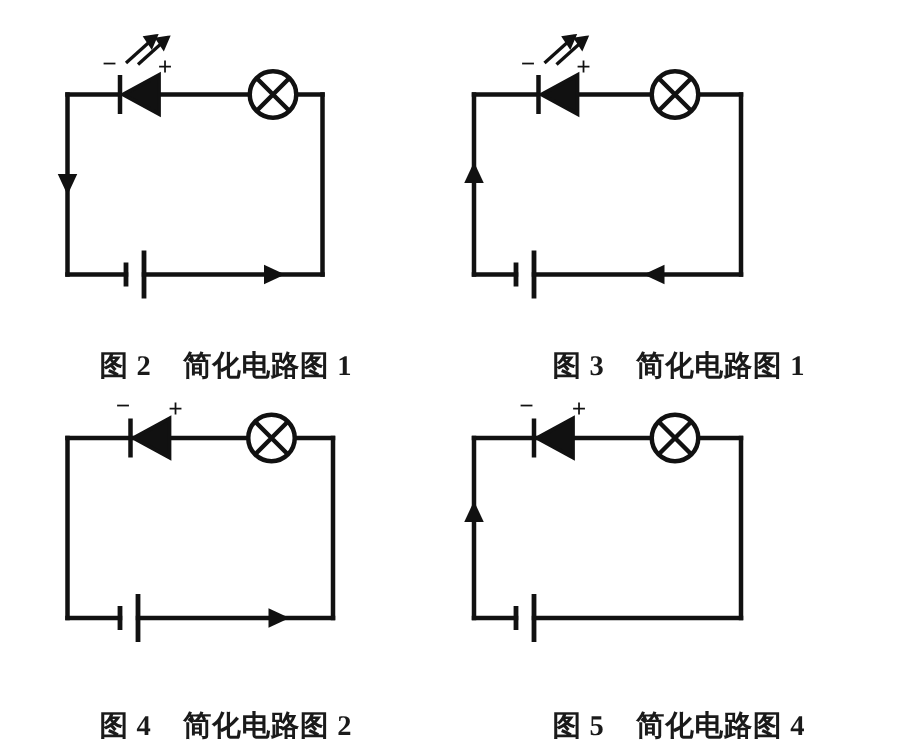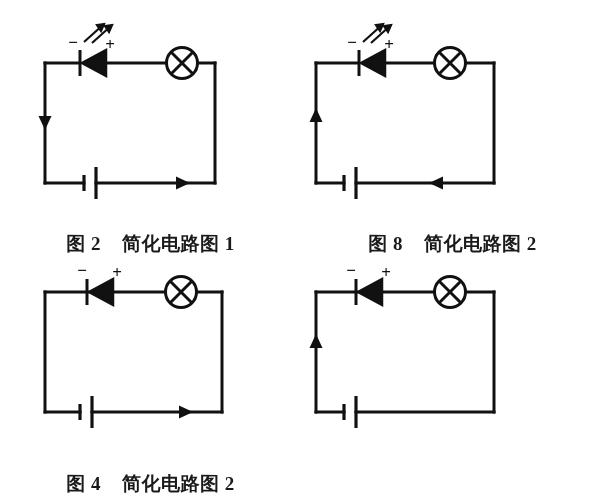--- a/index.html
+++ b/index.html
@@ -144,21 +144,21 @@
 
       <g>
         <path d="M42 175 V191" stroke="#111111" stroke-width="3.2" fill="none"></path>
         <path d="M54 167 V199" stroke="#111111" stroke-width="3.2" fill="none"></path>
       </g>
 
       <path d="M14 108 L7.5 122 L20.5 122 Z" fill="#111111" stroke="none"></path>
 
       <path d="M127 183 L141 176.5 L141 189.5 Z" fill="#111111" stroke="none"></path>
     </svg>
-    <div class="caption">图 8    简化电路图 2</div>
+    <div class="caption">图 3    简化电路图 1</div>
   </div>
 
   <div class="figure-cell c3">
     <svg class="circuit-svg" viewBox="0 0 301 205">
       <g fill="none" stroke="#111111" stroke-width="3" stroke-linecap="square">
         <path d="M45 40 H88"></path>
         <path d="M113 40 H166"></path>
         <path d="M196 40 H222"></path>
         <path d="M222 40 V160"></path>
         <path d="M45 160 H80"></path>
@@ -212,15 +212,16 @@
         <path d="M137.5 29.5 L158.5 50.5 M158.5 29.5 L137.5 50.5" stroke="#111111" stroke-width="3" fill="none"></path>
       </g>
 
       <g>
         <path d="M42 152 V168" stroke="#111111" stroke-width="3.2" fill="none"></path>
         <path d="M54 144 V176" stroke="#111111" stroke-width="3.2" fill="none"></path>
       </g>
 
       <path d="M14 82 L7.5 96 L20.5 96 Z" fill="#111111" stroke="none"></path>
     </svg>
+    <div class="caption">图 5    简化电路图 4</div>
   </div>
 
 </div>
 
 </body></html>

